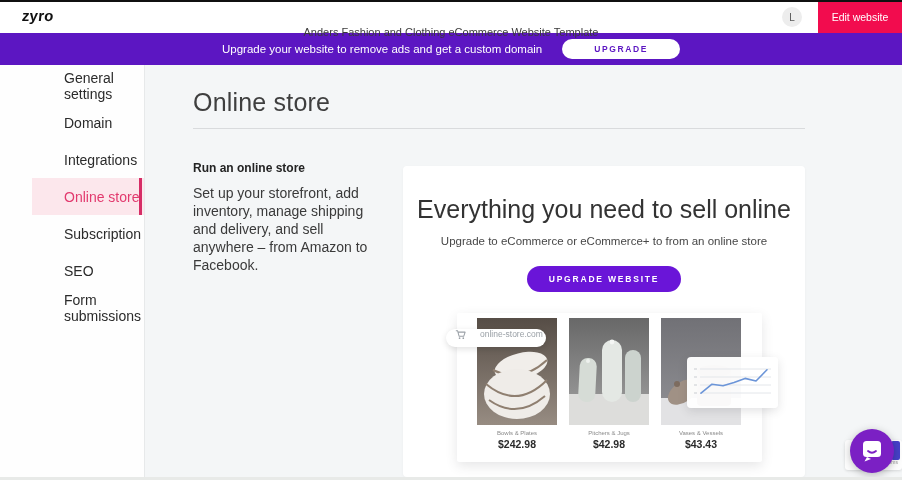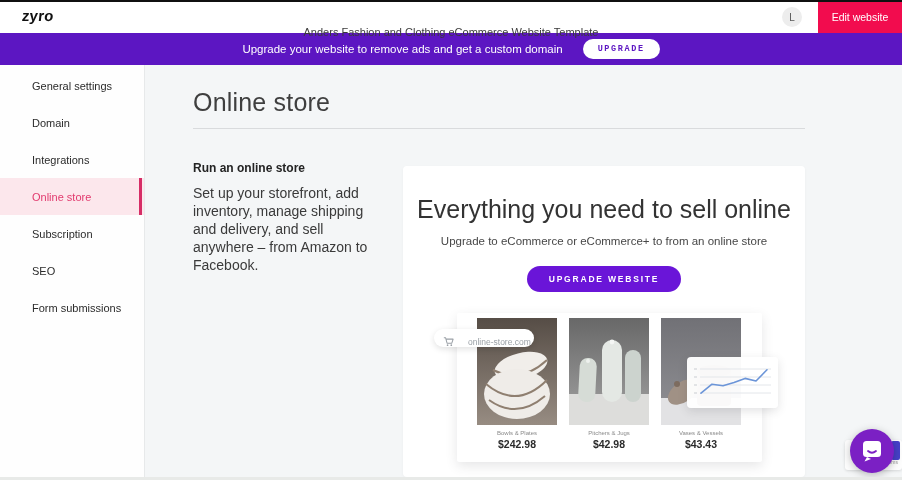--- a/index.html
+++ b/index.html
@@ -11,25 +11,25 @@
   
   .topbar { position:absolute; left:0; top:0; width:902px; height:33px; background:#ffffff; z-index:20; }
   .logo { position:absolute; left:22px; top:7px; font-size:15px; font-weight:800; letter-spacing:0.2px; color:#111; transform:skewX(-6deg); }
   .site-title { position:absolute; left:0; right:0; top:15px; height:33px; display:flex; align-items:center; justify-content:center; font-size:11px; color:#3a3a3a; }
   .avatar { position:absolute; right:100px; top:7px; width:20px; height:20px; border-radius:50%; background:#ededed; display:flex; align-items:center; justify-content:center; font-size:10px; color:#555; }
   .edit-btn { position:absolute; right:0; top:0; width:84px; height:33px; background:var(--red_edit); color:#fff; font-size:10.5px; border:none; display:flex; align-items:center; justify-content:center; cursor:pointer; }
 
   
   .banner { position:absolute; left:0; top:33px; width:902px; height:32px; background:var(--purple_banner); display:flex; align-items:center; justify-content:center; gap:20px; z-index:19; }
   .banner-text { color:#fff; font-size:11.5px; }
-  .banner-btn { background:#fff; color:var(--purple_banner); border:none; border-radius:12px; padding:5px 15px; font-size:8.5px; font-weight:bold; letter-spacing:1.6px; cursor:pointer;font-family:Liberation Mono, monospace; }
+  .banner-btn { background:#fff; color:var(--purple_banner); border:none; border-radius:12px; padding:5px 32px; font-size:8.5px; font-weight:bold; letter-spacing:1.6px; cursor:pointer; }
 
   
   .sidebar { position:absolute; left:0; top:65px; width:145px; height:412px; background:#fefefe; border-right:1px solid #e7e9ea; padding-top:2px; z-index:10; }
-  .side-item { position:relative; height:37px; display:flex; align-items:center; padding-left:32px; font-size:11px; color:#2b2b2b; cursor:pointer; }
+  .side-item { position:relative; height:37px; display:flex; align-items:center; padding-left:32px; font-size:14px; color:#2b2b2b; cursor:pointer;margin-left:32px; }
   .side-item.active { background:var(--pink_active_bg); color:var(--pink_active); }
   .side-item.active::after { content:""; position:absolute; right:2px; top:0; width:3px; height:100%; background:var(--pink_active_bar); }
 
   
   .main { position:absolute; left:145px; top:65px; width:757px; height:412px; background:#f4f6f7; }
   .page-title { position:absolute; left:48px; top:23px; font-size:25px; font-weight:400; color:#3f3f3f; letter-spacing:0.2px; }
   .title-divider { position:absolute; left:48px; top:63px; width:612px; height:1px; background:#d9dbdd; }
   .intro { position:absolute; left:48px; top:96px; width:195px; }
   .intro h3 { font-size:12px; font-weight:bold; color:#232323; margin-bottom:9px; }
   .intro p { font-size:14px; line-height:18px; color:#3a3a3a; }
@@ -42,21 +42,21 @@
   .card-btn { background:var(--purple_button); color:#fff; border:none; border-radius:13px; padding:8px 22px; font-size:8.5px; font-weight:bold; letter-spacing:1.8px; cursor:pointer; }
 
   
   .mockup { position:absolute; left:54px; top:147px; width:305px; height:149px; background:#fff; border-radius:2px; box-shadow:0 4px 12px rgba(60,60,70,0.13); }
   .products { position:absolute; left:20px; top:5px; display:flex; gap:12px; }
   .product { width:80px; }
   .product-img { width:80px; height:107px; display:block; }
   .product-name { margin-top:5px; text-align:center; font-size:6px; color:#8a8a8a; }
   .product-price { margin-top:2px; text-align:center; font-size:10.5px; font-weight:bold; color:#2b2b2b; }
 
-  .url-pill { position:absolute; left:434px; top:329px; width:100px; height:18px; background:#fff; border-radius:9px; box-shadow:0 2px 6px rgba(0,0,0,0.12); display:flex; align-items:flex-end; gap:14px; padding-left:9px; z-index:6; }
+  .url-pill { position:absolute; left:446px; top:329px; width:100px; height:18px; background:#fff; border-radius:9px; box-shadow:0 2px 6px rgba(0,0,0,0.12); display:flex; align-items:flex-start; gap:14px; padding-left:9px; z-index:6; }
   .url-pill span { font-size:8.5px; color:#9aa0a6; }
 
   .trend-card { position:absolute; left:687px; top:357px; width:91px; height:51px; background:rgba(255,255,255,0.96); border-radius:4px; box-shadow:0 3px 10px rgba(60,60,70,0.15); z-index:6; }
 
   
   .terms-card { position:absolute; left:845px; top:440px; width:57px; height:30px; background:#fdfdfd; border-radius:3px; box-shadow:0 1px 3px rgba(0,0,0,0.12); z-index:4; }
   .terms-label { position:absolute; right:4px; bottom:5px; font-size:5px; color:#9a9a9a; }
   .badge-notch { position:absolute; left:891px; top:441px; width:9px; height:19px; background:#4741c9; border-radius:2px; z-index:5; }
   .chat-bubble { position:absolute; left:850px; top:429px; width:44px; height:44px; border-radius:50%; background:var(--purple_chat); box-shadow:0 2px 8px rgba(0,0,0,0.25); z-index:7; cursor:pointer; display:flex; align-items:center; justify-content:center; }
 

